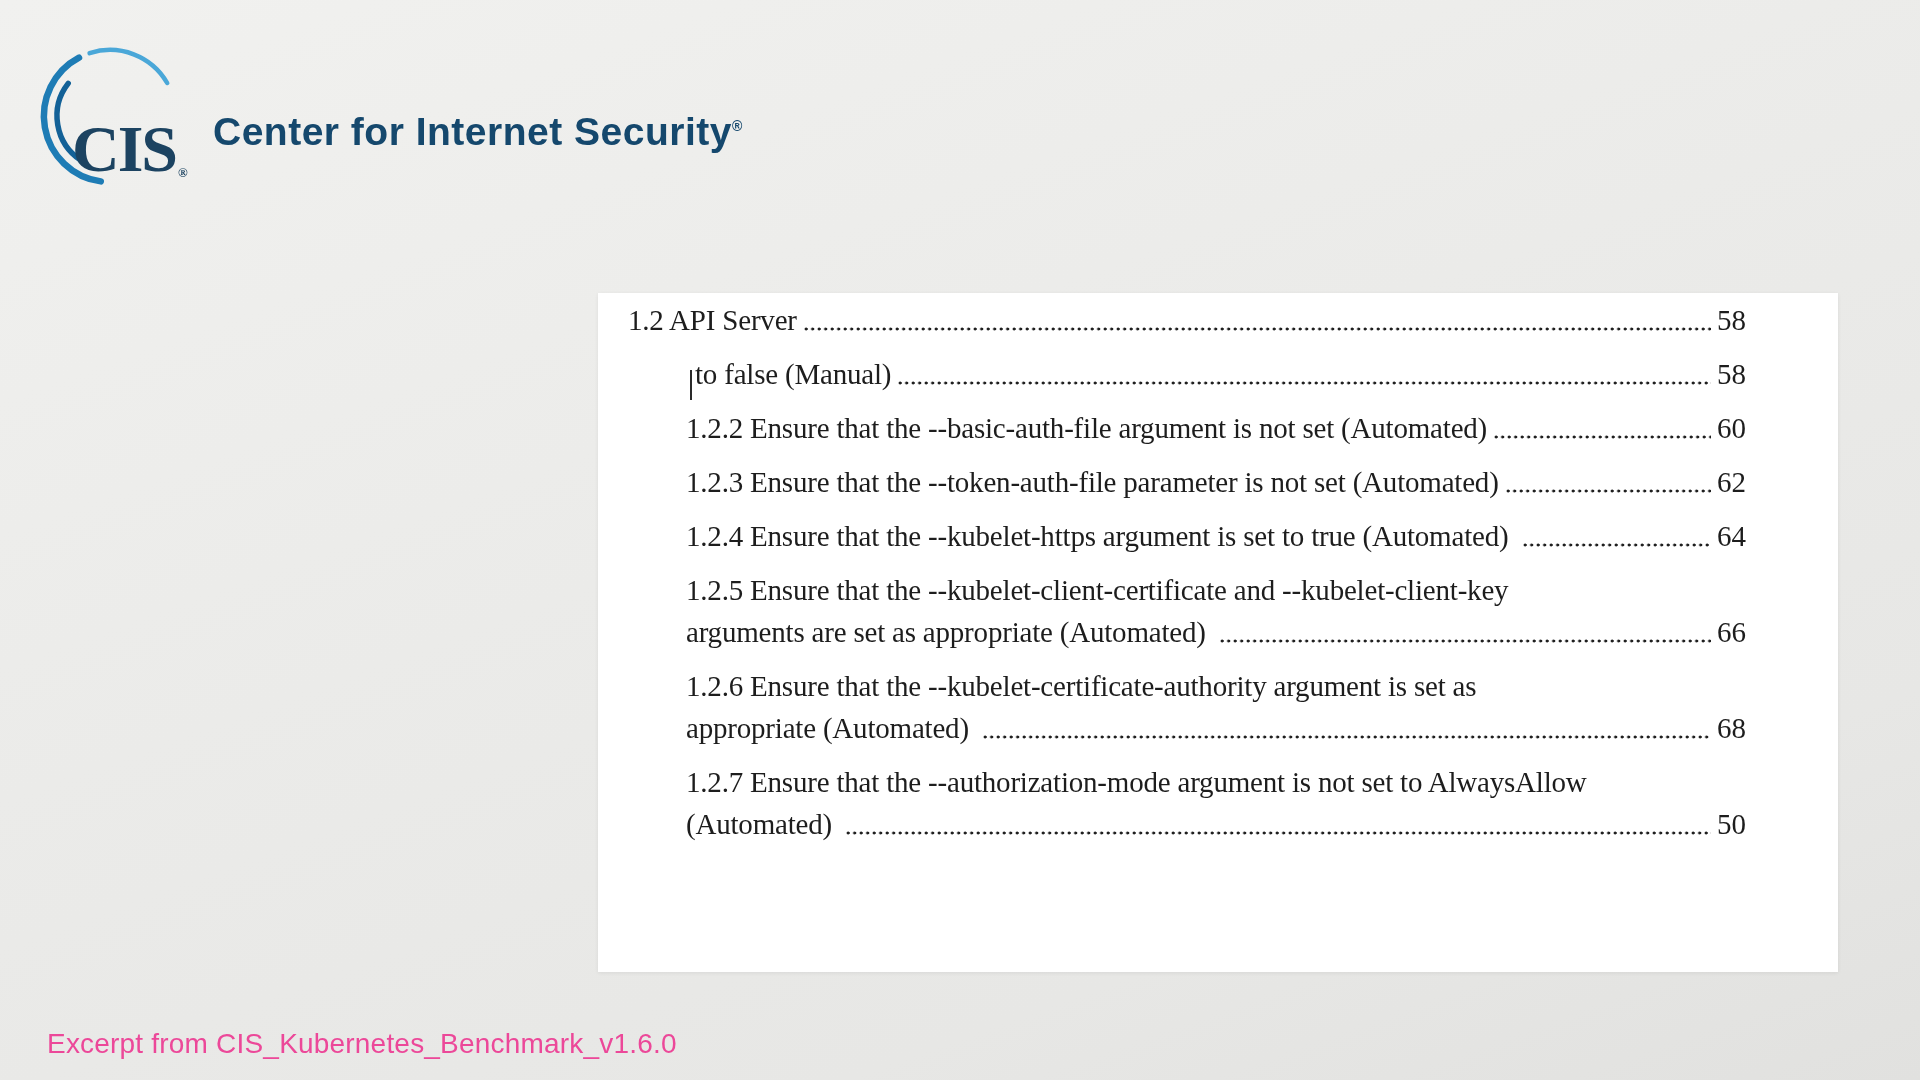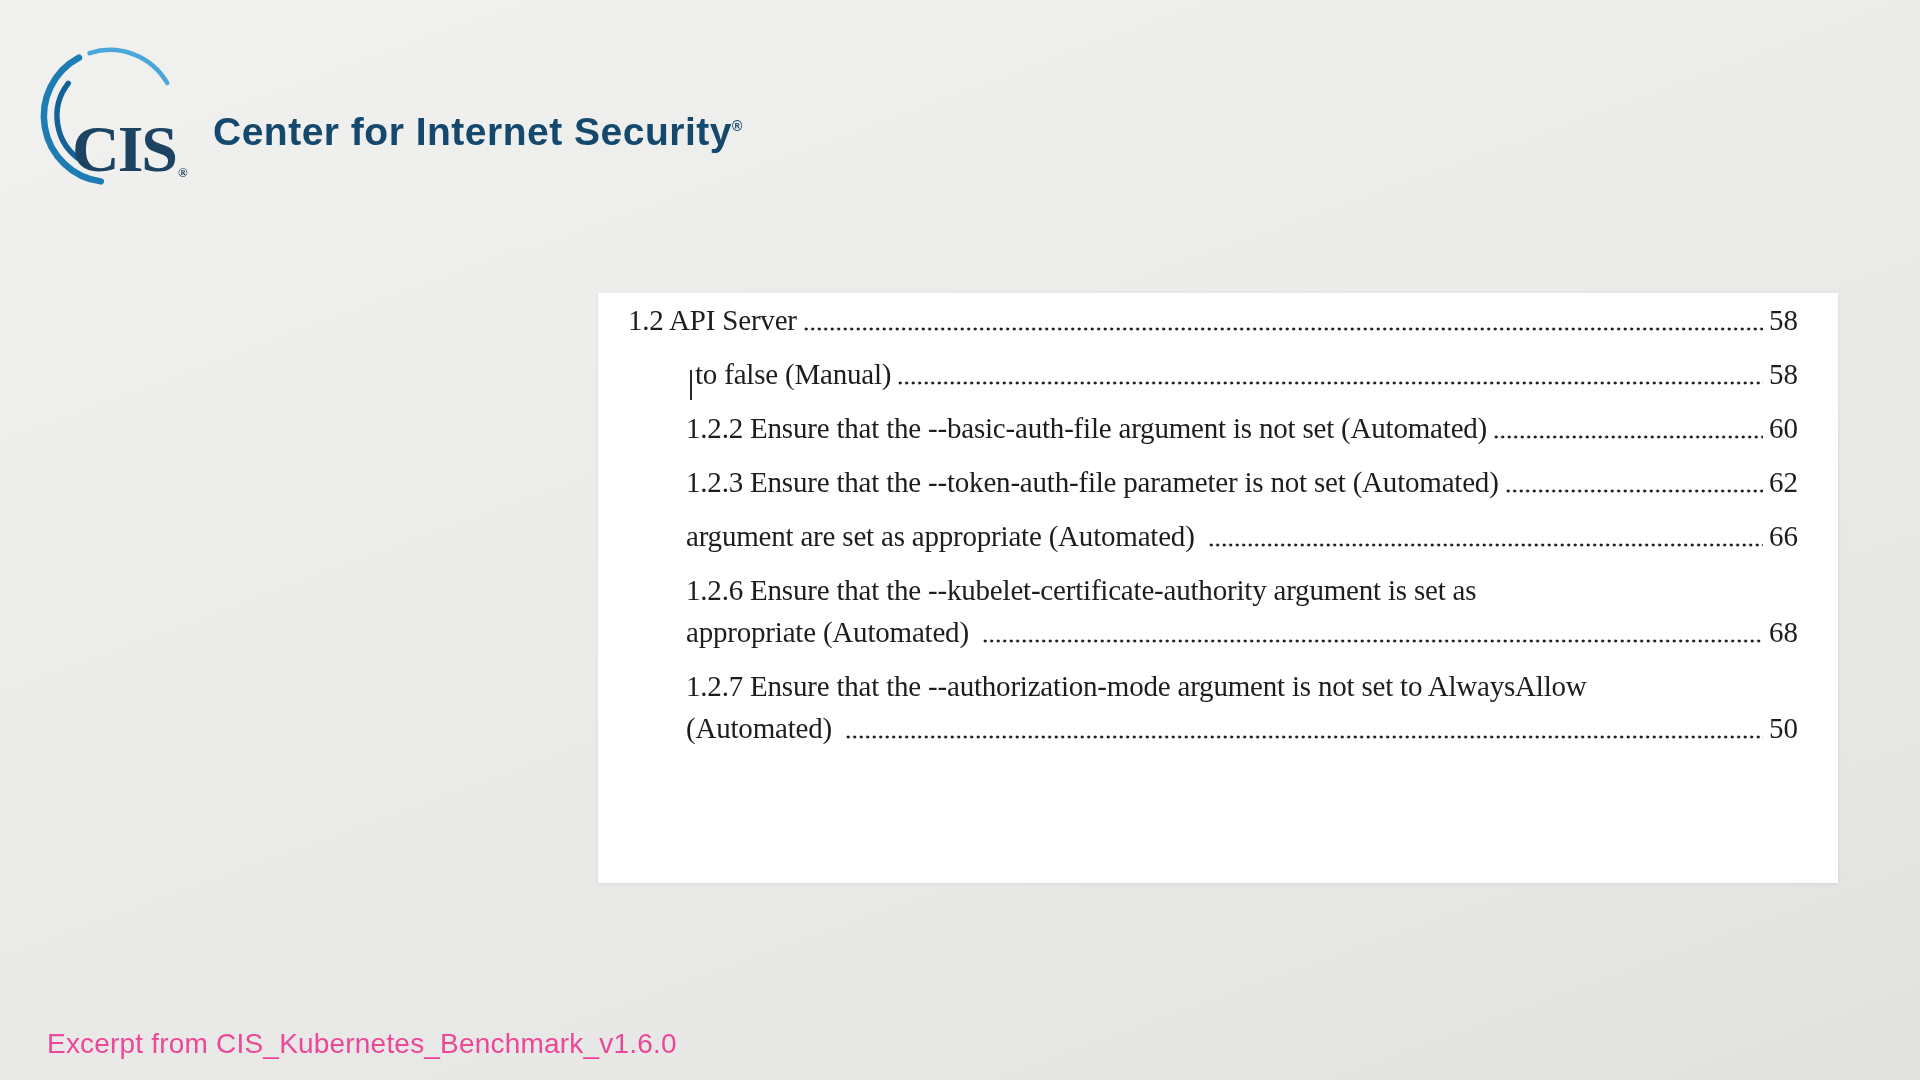--- a/index.html
+++ b/index.html
@@ -26,24 +26,24 @@
   .org-name {
     position: absolute; left: 213px; top: 112px;
     font-size: 39px; font-weight: 700; line-height: 1;
     letter-spacing: 0.5px; color: #15486d; white-space: nowrap; text-align: right;
   }
   .org-reg { font-size: 14px; vertical-align: super; letter-spacing: 0; }
 
   
   .doc-panel {
     position: absolute; left: 598px; top: 293px;
-    width: 1240px; height: 590px;
+    width: 1240px; height: 679px;
     background: #ffffff;
     box-shadow: 0 1px 4px rgba(0,0,0,0.07);
-    padding: 6px 40px 0 0;
+    padding: 6px 92px 0 0;
     font-family: "Liberation Serif", serif;
     font-size: 29px; color: #1d1d1d;
   }
   .toc-entry { margin-bottom: 12px; }
   .toc-entry.lvl1 { padding-left: 30px; }
   .toc-entry.lvl2 { padding-left: 88px; }
   .toc-line { display: flex; align-items: flex-end; line-height: 42px; }
   .toc-text { white-space: pre; letter-spacing: -0.2px; }
   .leader {
     flex: 1 1 auto; height: 4px;
@@ -110,24 +110,34 @@
   </div>
 
   <div class="toc-entry lvl2">
     <div class="toc-line">
       <span class="toc-text">1.2.3 Ensure that the --token-auth-file parameter is not set (Automated)</span>
       <span class="leader"></span>
       <span class="toc-page">62</span>
     </div>
   </div>
 
+  <div class="toc-entry lvl2">
+    <div class="toc-line">
+      <span class="toc-text">1.2.4 Ensure that the --kubelet-https argument is set to true (Automated) </span>
+      <span class="leader"></span>
+      <span class="toc-page">64</span>
+    </div>
+  </div>
 
   <div class="toc-entry lvl2">
     <div class="toc-line">
-      <span class="toc-text">argument are set as appropriate (Automated) </span>
+      <span class="toc-text">1.2.5 Ensure that the --kubelet-client-certificate and --kubelet-client-key</span>
+    </div>
+    <div class="toc-line">
+      <span class="toc-text">arguments are set as appropriate (Automated) </span>
       <span class="leader"></span>
       <span class="toc-page">66</span>
     </div>
   </div>
 
   <div class="toc-entry lvl2">
     <div class="toc-line">
       <span class="toc-text">1.2.6 Ensure that the --kubelet-certificate-authority argument is set as</span>
     </div>
     <div class="toc-line">

